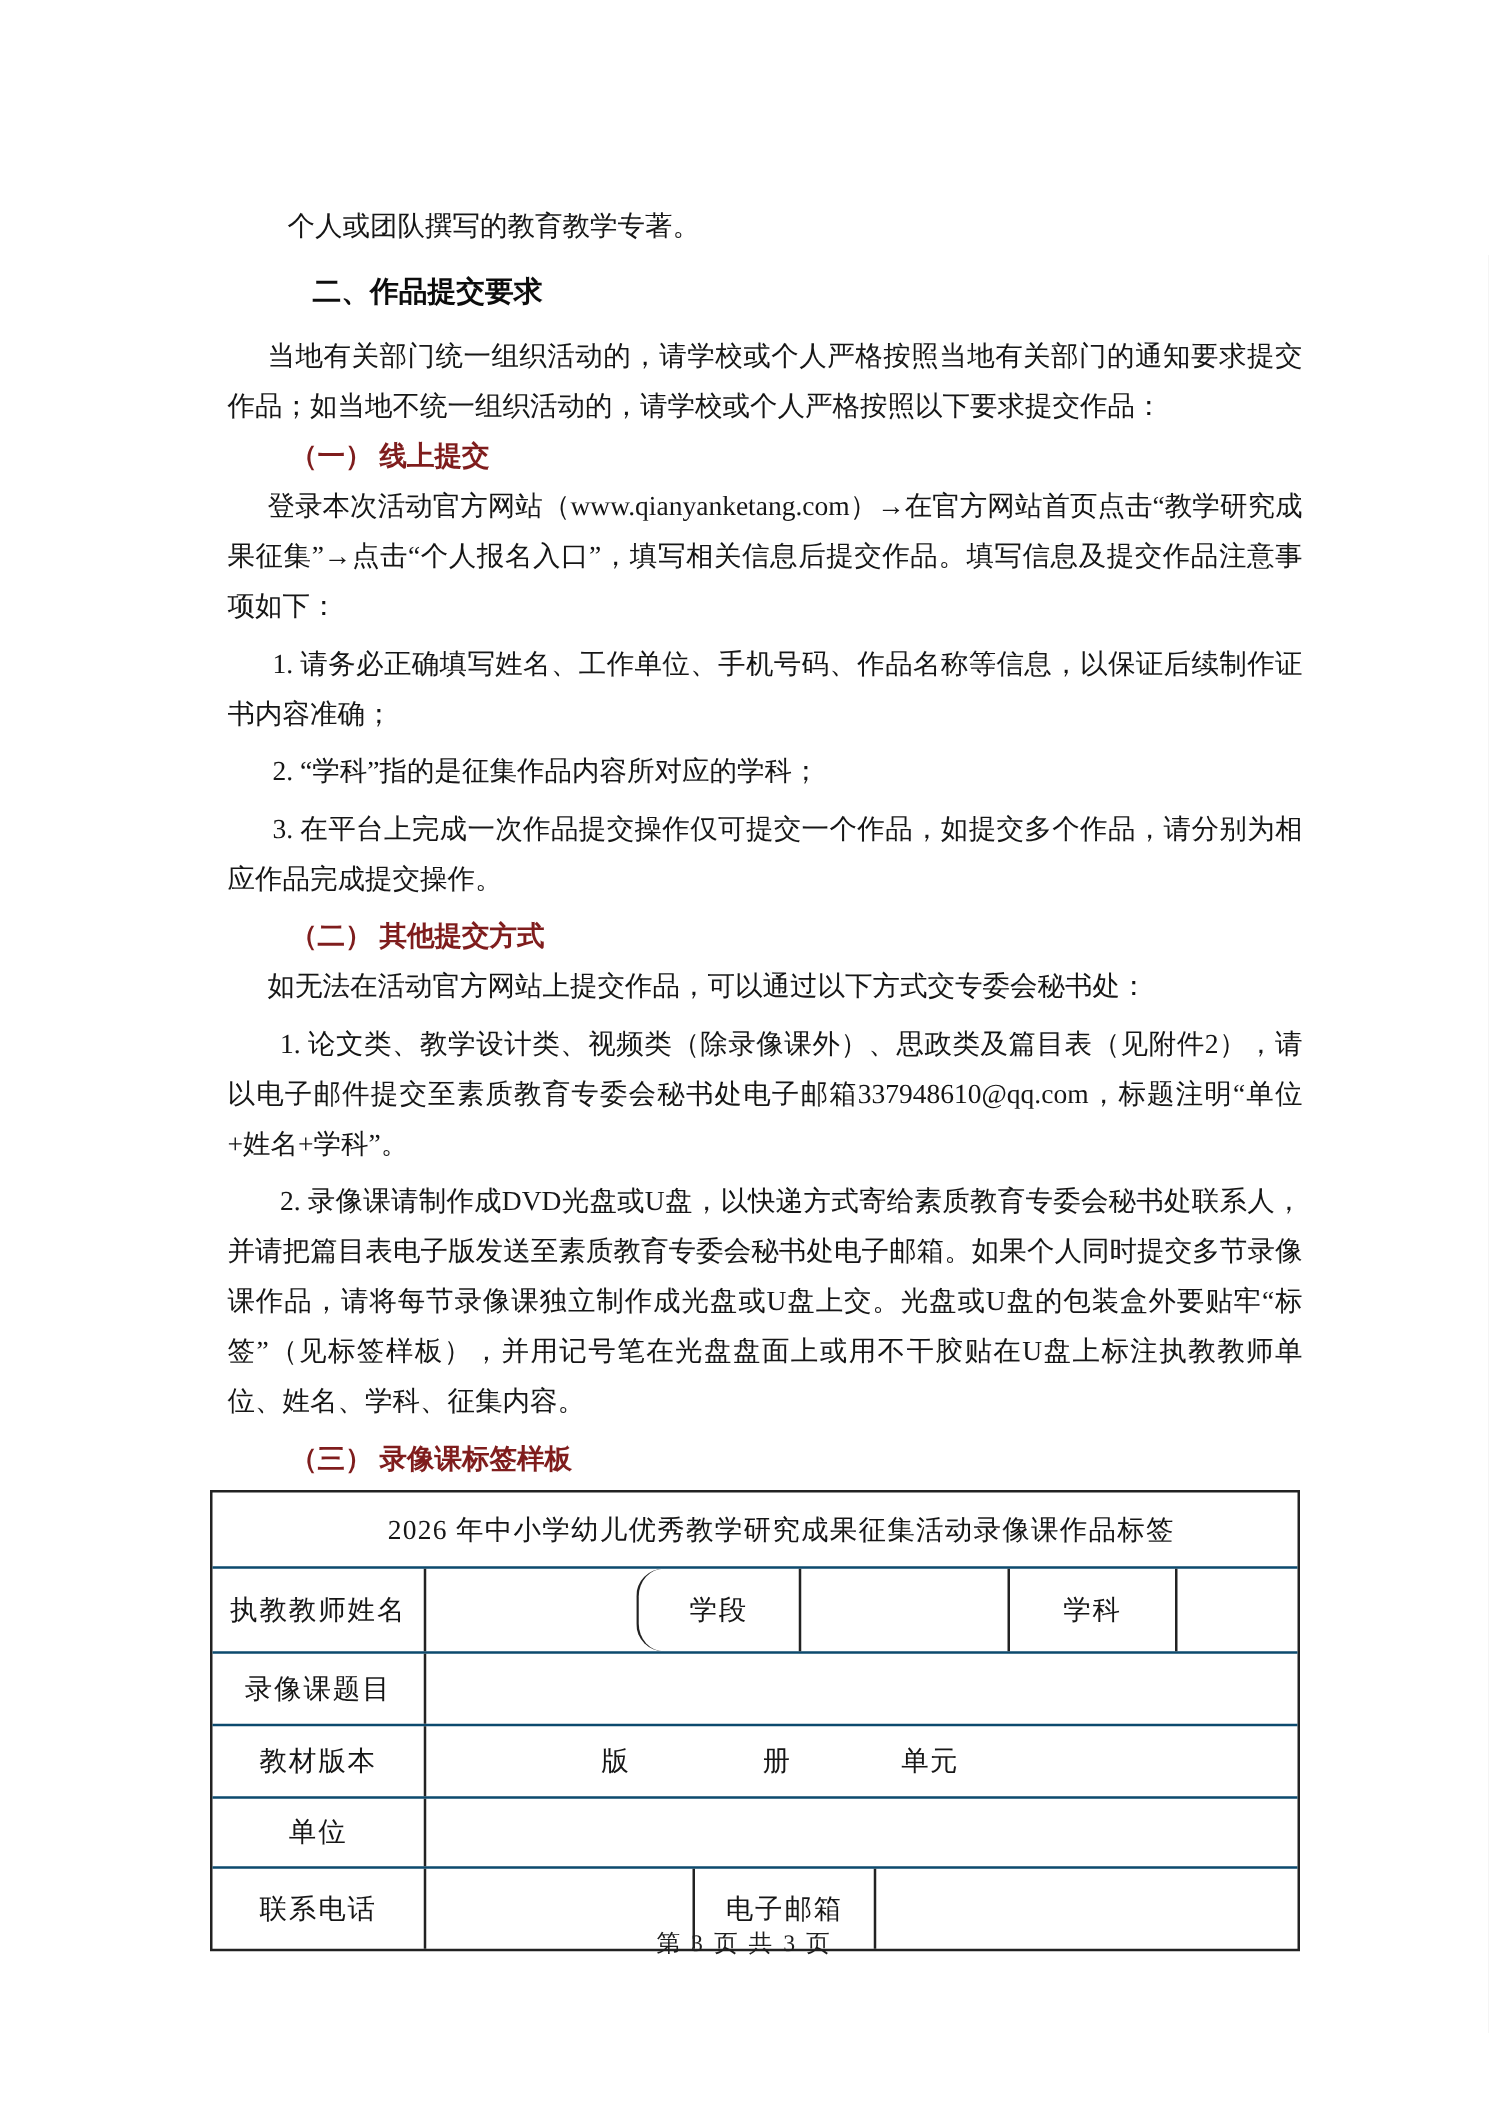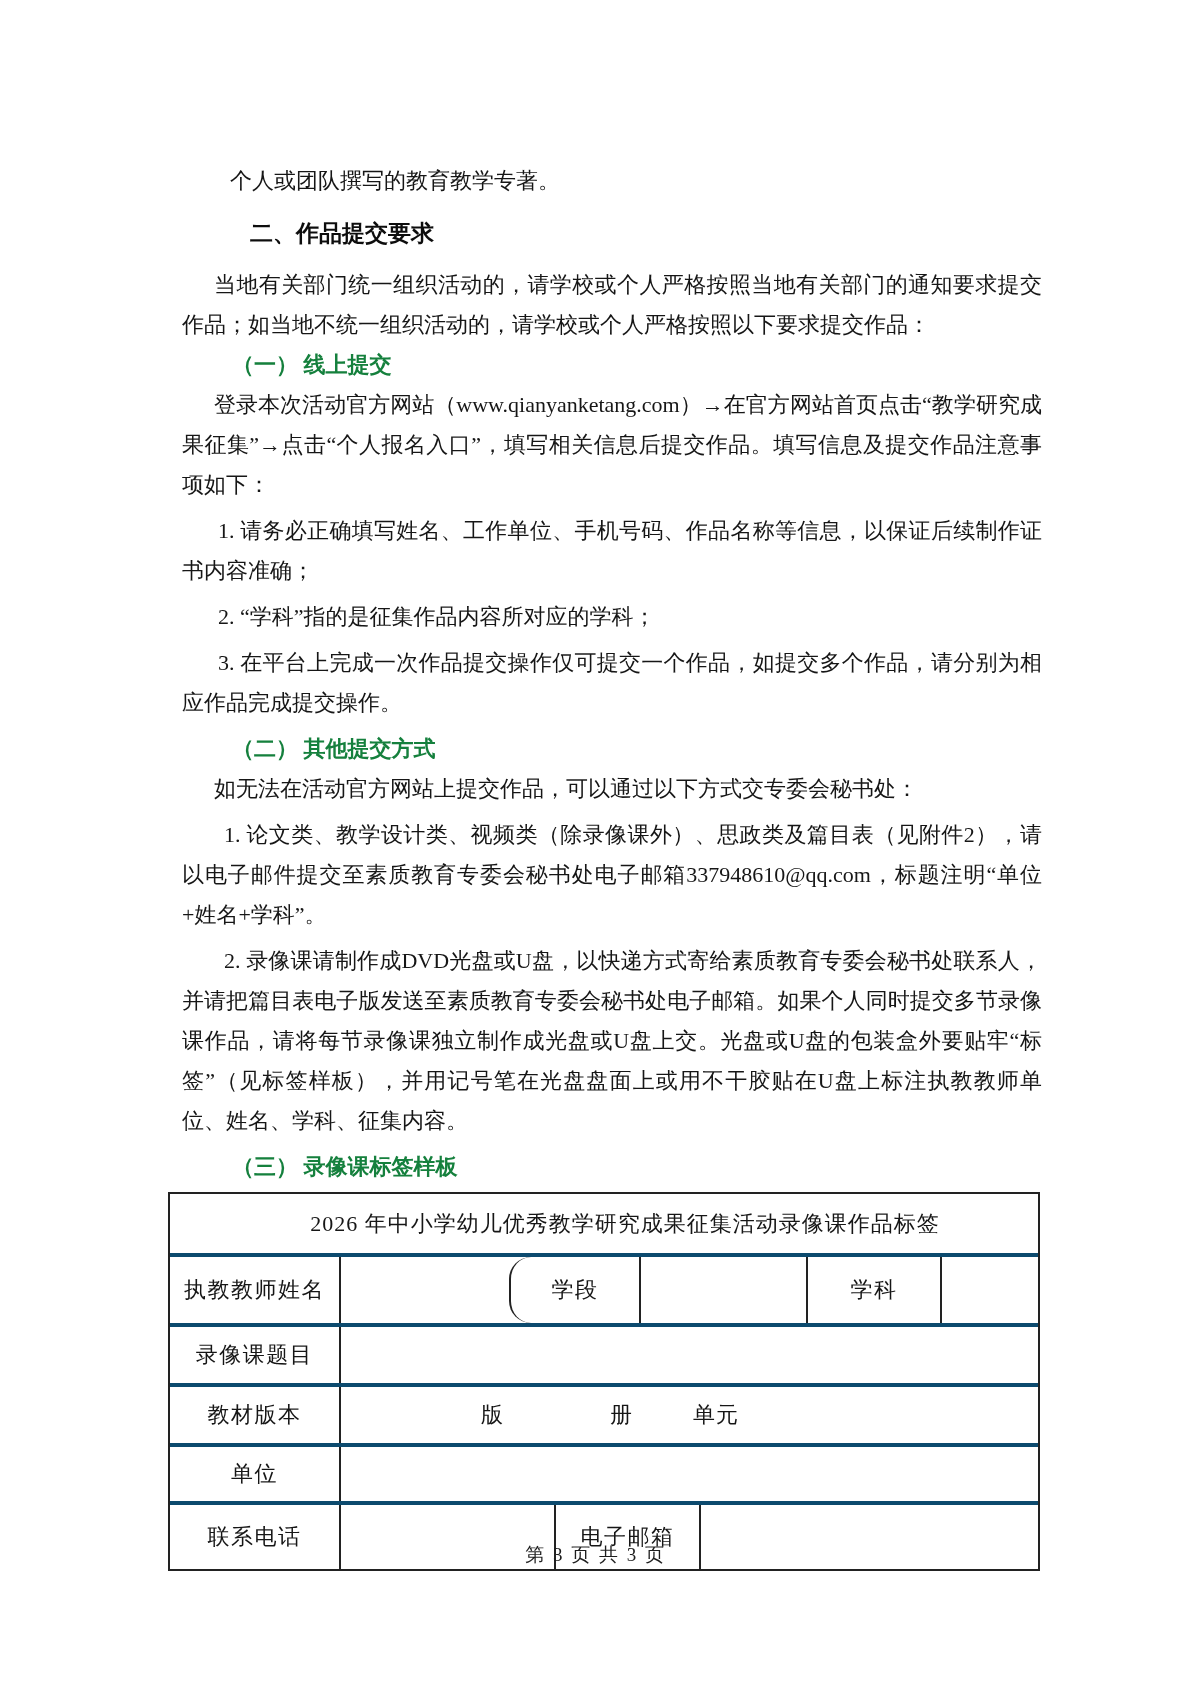--- a/index.html
+++ b/index.html
@@ -34,34 +34,34 @@
     line-height:40px;
     text-indent:56px;
     color:#0d0d0d;
   }
   .h-kai {
     margin:0;
     font-weight:700;
     font-size:22px;
     line-height:40px;
     text-indent:50px;
-    color:#15803d;
+    color:#7f1d1d;
   }
   p.num  { margin:6px 0; text-indent:36px; }
   p.num2 { text-indent:42px; }
 
   
   .tbl {
     margin-left:-14px;
     margin-top:5px;
     width:872px;
     border:2px solid #222222;
     box-sizing:border-box;
   }
-  .trow { display:flex; border-top:4px solid #0c4a6e; }
+  .trow { display:flex; border-top:2px solid #0c4a6e; }
   .trow:first-child { border-top:none; }
   .cell {
     box-sizing:border-box;
     border-left:2px solid #222222;
     display:flex;
     align-items:center;
     justify-content:center;
     font-size:22px;
     color:#161616;
   }
@@ -79,21 +79,21 @@
   .w-c2  { width:170px; }
   .w-c3  { width:130px;border-radius:22px; }
   .w-c4  { width:131px; }
   .w-c5  { width:134px;margin-left:36px; }
   .w-p2  { width:215px; }
   .w-p3  { width:145px; }
   .tb-cell { justify-content:flex-start; }
   .tb-cell span { letter-spacing:1px; }
   .tb-e { margin-left:140px; }
   .tb-v { margin-left:106px; }
-  .tb-u { margin-left:60px; }
+  .tb-u { margin-left:88px; }
 
   .footer {
     position:absolute;
     left:0; right:0; top:1542px;
     text-align:center;
     font-size:19px;
     letter-spacing:2px;
     color:#1d1d1d;
   }
 </style>

